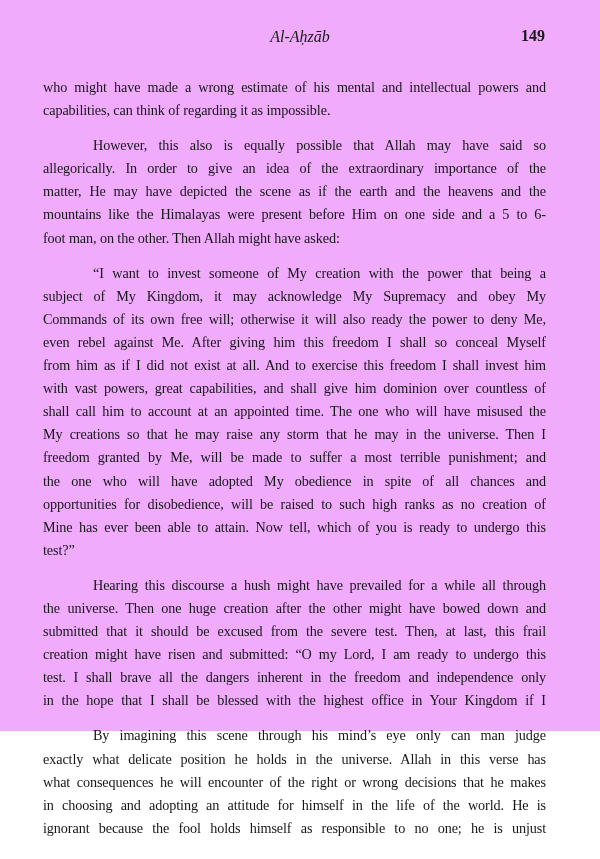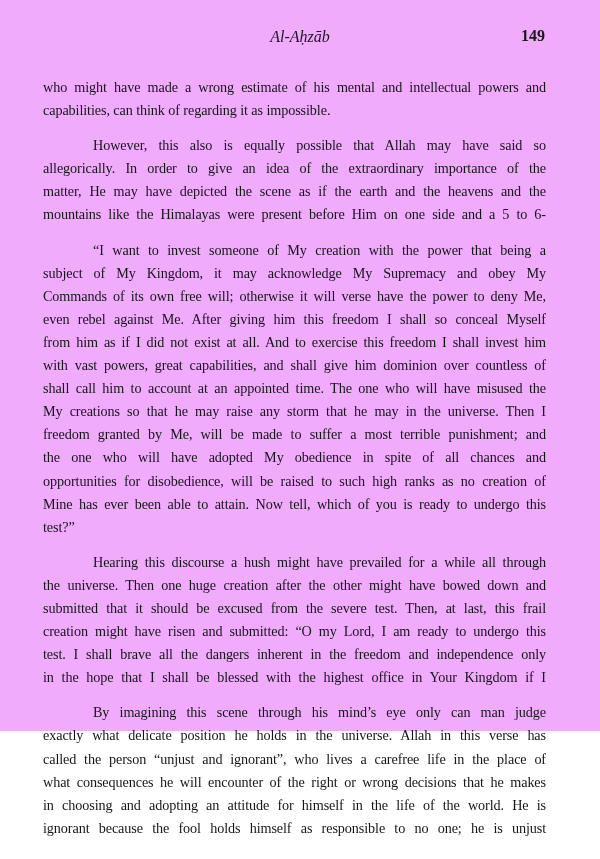--- a/index.html
+++ b/index.html
@@ -43,26 +43,27 @@
     <p class="para">
       <span class="line">who might have made a wrong estimate of his mental and intellectual powers and</span>
       <span class="line last">capabilities, can think of regarding it as impossible.</span>
     </p>
 
     <p class="para">
       <span class="line" style="padding-left:50px">However, this also is equally possible that Allah may have said so</span>
       <span class="line">allegorically. In order to give an idea of the extraordinary importance of the</span>
       <span class="line">matter, He may have depicted the scene as if the earth and the heavens and the</span>
       <span class="line">mountains like the Himalayas were present before Him on one side and a 5 to 6-</span>
+      <span class="line last">foot man, on the other. Then Allah might have asked:</span>
     </p>
 
     <p class="para">
       <span class="line" style="padding-left:50px">“I want to invest someone of My creation with the power that being a</span>
       <span class="line">subject of My Kingdom, it may acknowledge My Supremacy and obey My</span>
-      <span class="line">Commands of its own free will; otherwise it will verse have the power to deny Me,</span>
+      <span class="line">Commands of its own free will; otherwise it will also ready the power to deny Me,</span>
       <span class="line">even rebel against Me. After giving him this freedom I shall so conceal Myself</span>
       <span class="line">from him as if I did not exist at all. And to exercise this freedom I shall invest him</span>
       <span class="line">with vast powers, great capabilities, and shall give him dominion over countless of</span>
       <span class="line">shall call him to account at an appointed time. The one who will have misused the</span>
       <span class="line">My creations so that he may raise any storm that he may in the universe. Then I</span>
       <span class="line">freedom granted by Me, will be made to suffer a most terrible punishment; and</span>
       <span class="line">the one who will have adopted My obedience in spite of all chances and</span>
       <span class="line">opportunities for disobedience, will be raised to such high ranks as no creation of</span>
       <span class="line">Mine has ever been able to attain. Now tell, which of you is ready to undergo this</span>
       <span class="line last">test?”</span>
@@ -73,20 +74,19 @@
       <span class="line">the universe. Then one huge creation after the other might have bowed down and</span>
       <span class="line">submitted that it should be excused from the severe test. Then, at last, this frail</span>
       <span class="line">creation might have risen and submitted: “O my Lord, I am ready to undergo this</span>
       <span class="line">test. I shall brave all the dangers inherent in the freedom and independence only</span>
       <span class="line">in the hope that I shall be blessed with the highest office in Your Kingdom if I</span>
     </p>
 
     <p class="para">
       <span class="line" style="padding-left:50px">By imagining this scene through his mind’s eye only can man judge</span>
       <span class="line">exactly what delicate position he holds in the universe. Allah in this verse has</span>
-      <span class="line">called the person “unjust and ignorant”, who lives a carefree life in the place of</span>
       <span class="line">what consequences he will encounter of the right or wrong decisions that he makes</span>
       <span class="line">in choosing and adopting an attitude for himself in the life of the world. He is</span>
       <span class="line">ignorant because the fool holds himself as responsible to no one; he is unjust</span>
 
     </p>
   </div>
 </div>
 
 </body></html>

